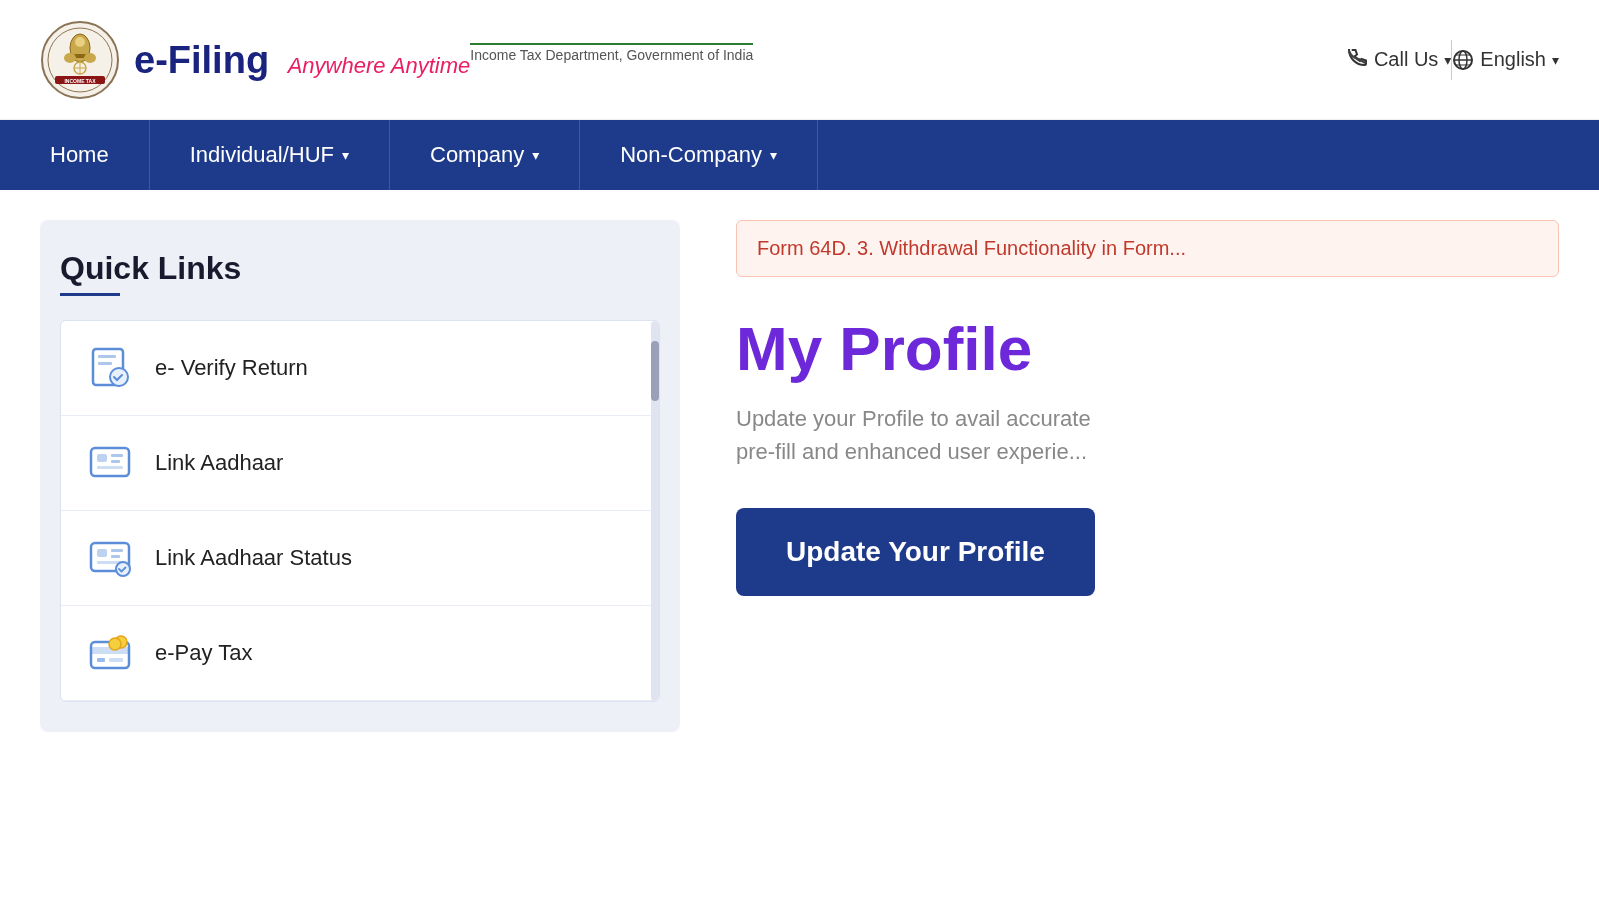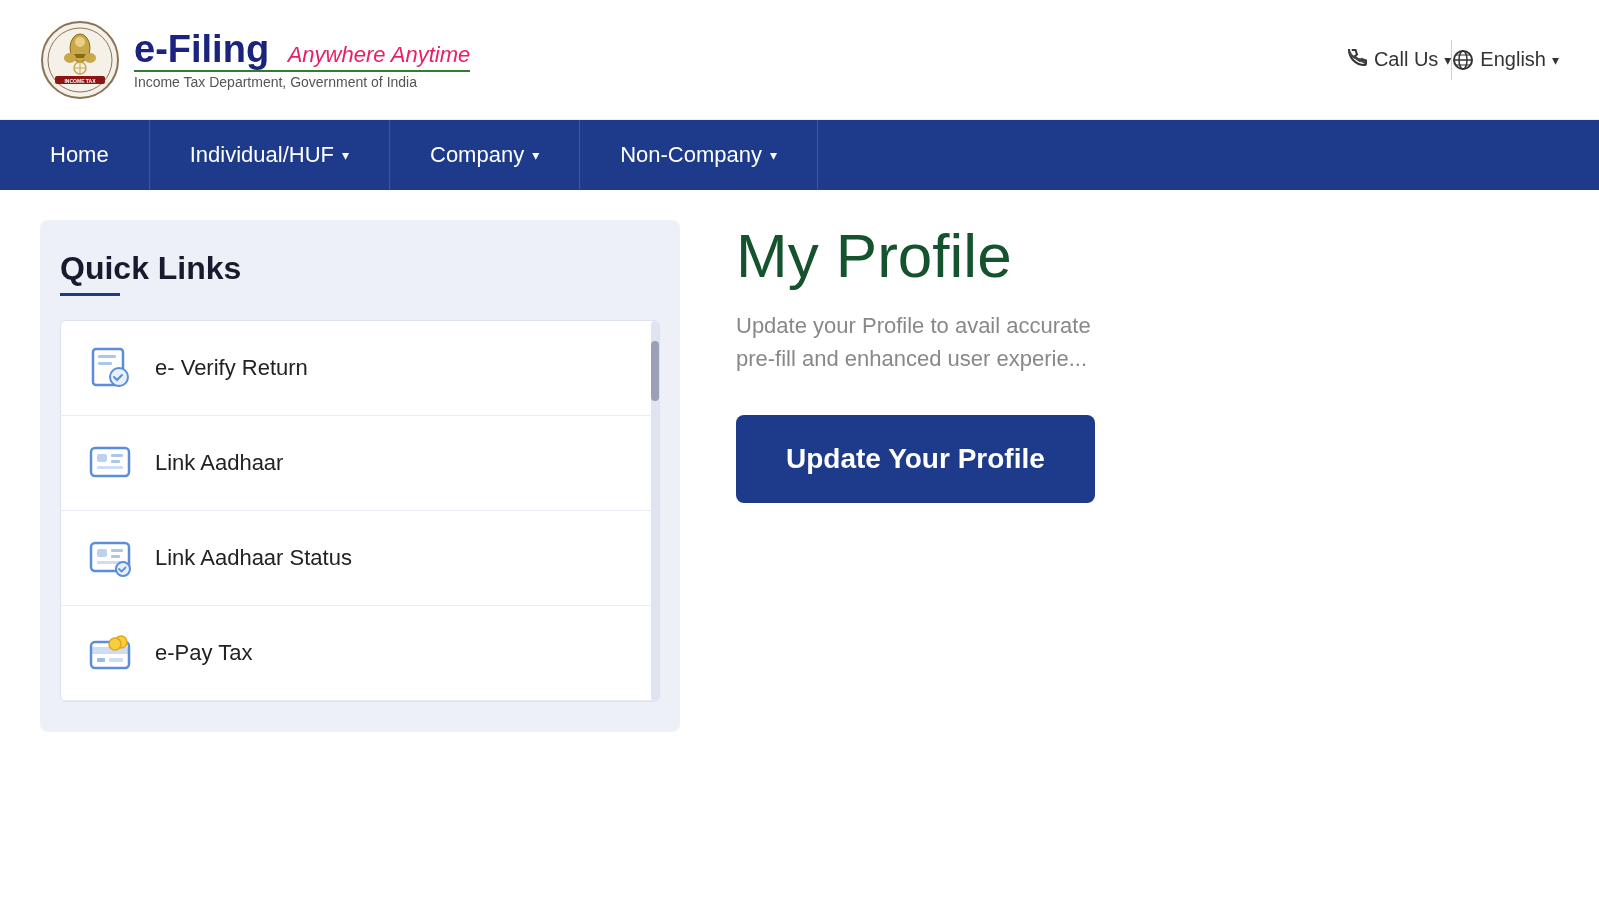--- a/index.html
+++ b/index.html
@@ -19,21 +19,21 @@
       display: flex;
       align-items: center;
       gap: 14px;
     }
     .logo-emblem {
       width: 80px;
       height: 80px;
     }
     .logo-text-area {
       display: flex;
-      flex-direction: column;
+      flex-direction: row;
     }
     .logo-efiling {
       font-size: 38px;
       font-weight: bold;
       color: #1a237e;
       line-height: 1;
     }
     .logo-efiling span {
       color: #e53935;
     }
@@ -183,22 +183,22 @@
       border-radius: 6px;
       padding: 16px 20px;
       font-size: 20px;
       color: #c0392b;
       margin-bottom: 36px;
       white-space: nowrap;
       overflow: hidden;
     }
     .my-profile-title {
       font-size: 62px;
-      font-weight: 400;
-      color: #14532d;
+      font-weight: 700;
+      color: #6d28d9;
       margin-bottom: 18px;
     }
     .my-profile-desc {
       font-size: 22px;
       color: #888;
       line-height: 1.5;
       margin-bottom: 40px;
     }
     .update-profile-btn {
       background: #1e3a8a;
@@ -346,20 +346,23 @@
       </div>
 
       <div class="scrollbar-track">
         <div class="scrollbar-thumb"></div>
       </div>
     </div>
   </div>
 
   <div class="right-panel">
 
+    <div class="alert-banner">
+      <span>Form 64D. 3. Withdrawal Functionality in Form...</span>
+    </div>
 
     <div>
       <div class="my-profile-title">My Profile</div>
       <div class="my-profile-desc">
         Update your Profile to avail accurate<br>pre-fill and enhanced user experie...
       </div>
       <button class="update-profile-btn">Update Your Profile</button>
     </div>
   </div>
 

